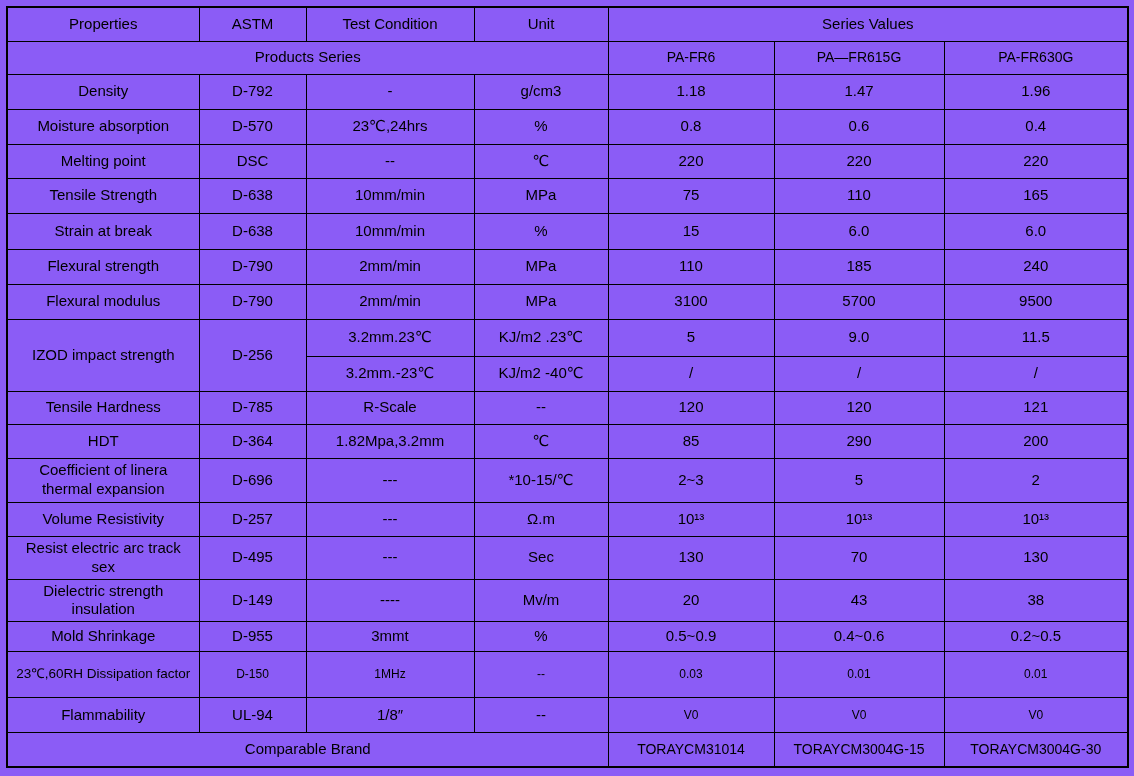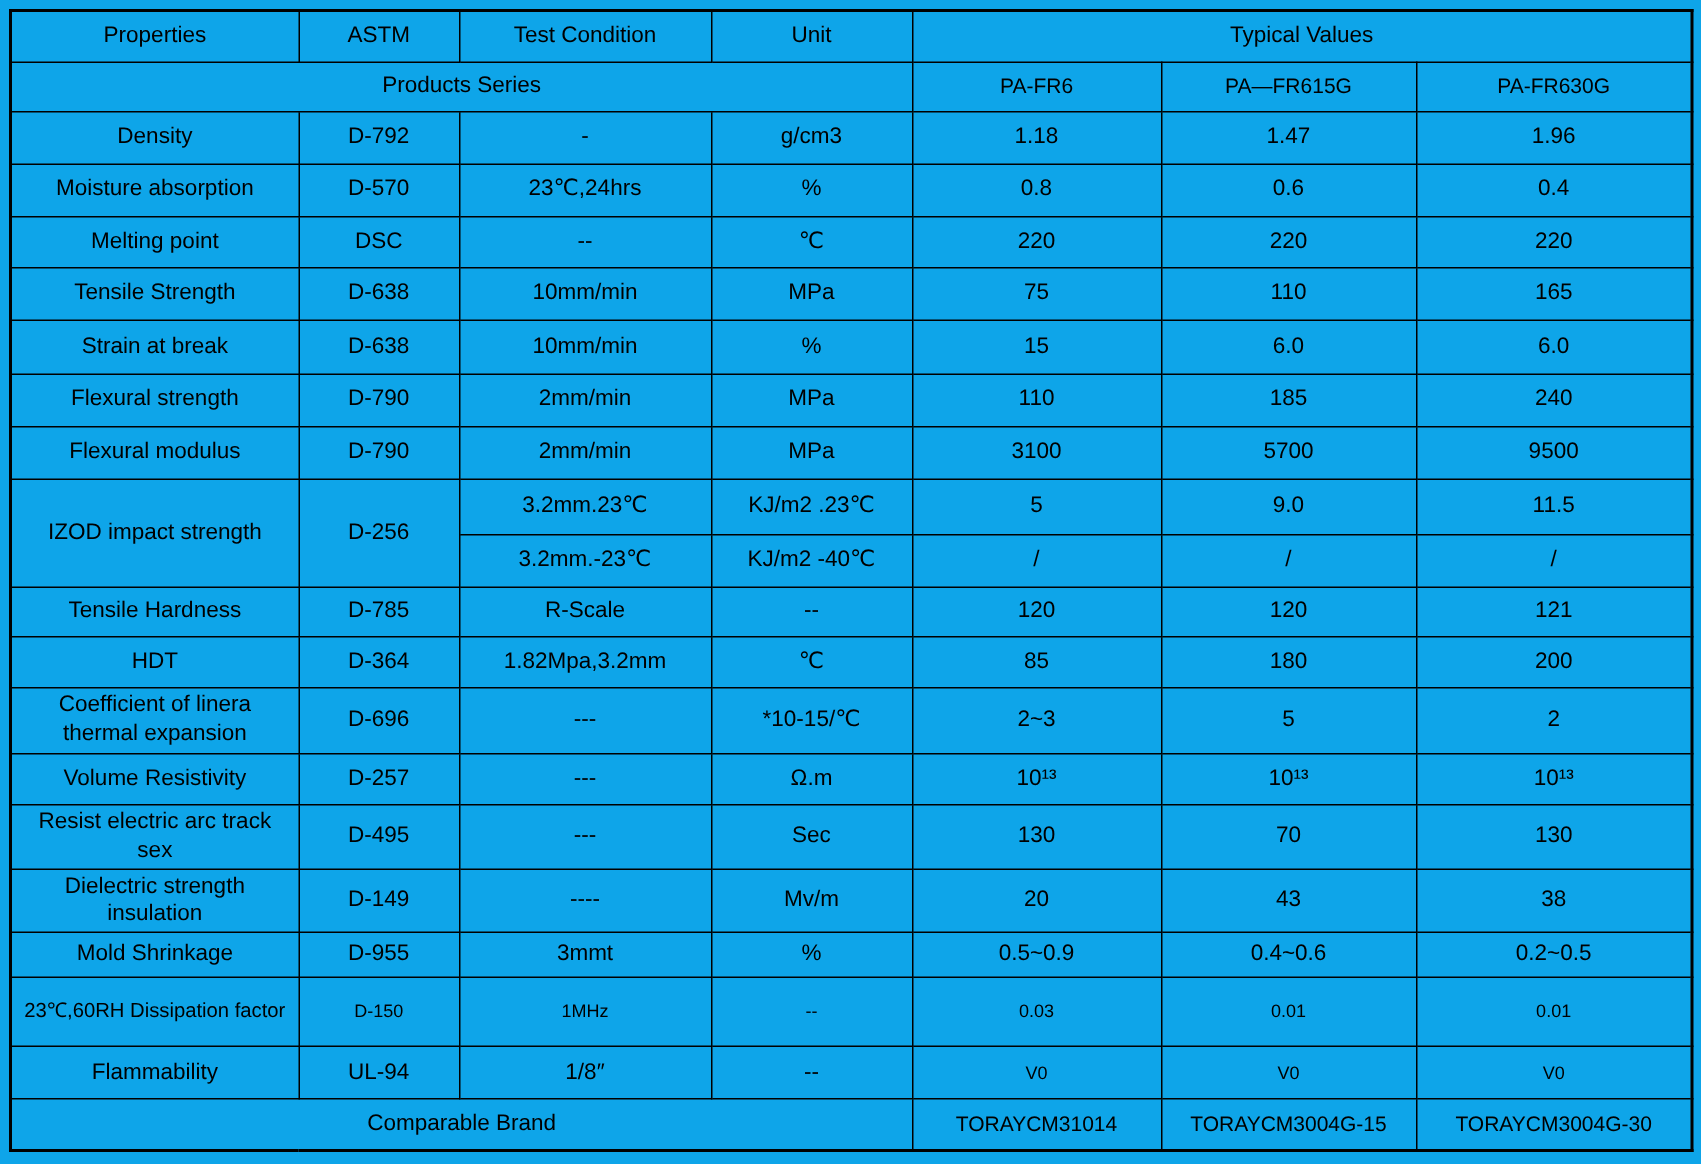--- a/index.html
+++ b/index.html
@@ -6,21 +6,21 @@
     margin: 0;
     padding: 0;
     background: #ffffff;
     color: #000000;
     font-family: "Liberation Sans", "DejaVu Sans", sans-serif;
   }
   .sheet {
     width: 1134px;
     height: 776px;
     position: relative;
-    background: #0ea5e9;
+    background: #8b5cf6;
   }
   table.props {
     position: absolute;
     left: 6px;
     top: 6px;
     width: 1121px;
     border-collapse: collapse;
     table-layout: fixed;
     border: 2px solid #000000;
     font-size: 15px;
@@ -62,21 +62,21 @@
         <col style="width:170px">
         <col style="width:184px">
   </colgroup>
 
   <tbody>
         <tr style="height:34px">
     <td>Properties</td>
     <td>ASTM</td>
     <td class="ta-left">Test Condition</td>
     <td>Unit</td>
-    <td colspan="3">Typical Values</td>
+    <td colspan="3">Series Values</td>
   </tr>
 
   <tr style="height:33px">
     <td colspan="4">Products Series</td>
     <td class="product-name">PA-FR6</td>
     <td class="product-name">PA—FR615G</td>
     <td class="product-name">PA-FR630G</td>
   </tr>
 
   <tr style="height:35px">
@@ -176,21 +176,21 @@
     <td>120</td>
     <td>121</td>
   </tr>
 
   <tr style="height:34px">
     <td>HDT</td>
     <td>D-364</td>
     <td>1.82Mpa,3.2mm</td>
     <td>℃</td>
     <td>85</td>
-    <td>180</td>
+    <td>290</td>
     <td>200</td>
   </tr>
 
   <tr style="height:44px">
     <td>Coefficient of linera thermal expansion</td>
     <td>D-696</td>
     <td>---</td>
     <td>*10-15/℃</td>
     <td class="ta-left">2~3</td>
     <td>5</td>

